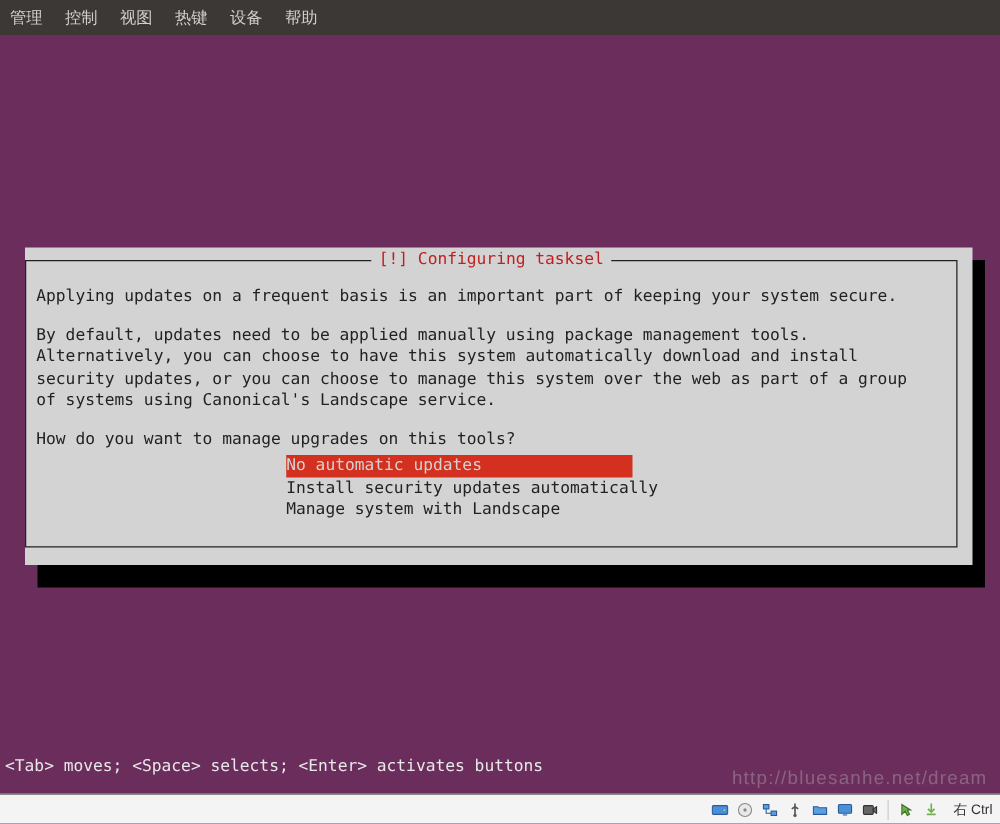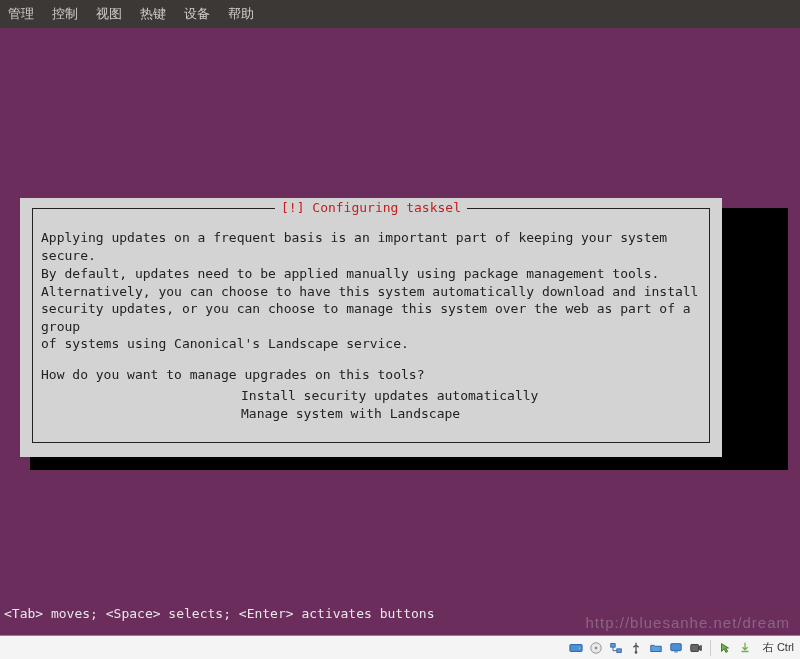--- a/index.html
+++ b/index.html
@@ -43,23 +43,23 @@
       top: 180px;
       left: 30px;
       width: 758px;
       height: 262px;
       background: #000;
     }
     .dialog {
       position: absolute;
       top: 170px;
       left: 20px;
-      width: 702px;
+      width: 758px;
       background: #d3d3d3;
-      padding: 10px 12px 14px 12px;
+      padding: 10px 12px 14px 0;
     }
     .dialog-inner {
       border: 1px solid #222;
       padding: 20px 8px 20px 8px;
       position: relative;
     }
     .dialog-title {
       position: absolute;
       top: -9px;
       left: 50%;
@@ -155,26 +155,27 @@
   <span class="menubar-item">设备</span>
   <span class="menubar-item">帮助</span>
 </div>
 
 <div class="installer-area">
   <div class="dialog-shadow"></div>
   <div class="dialog">
     <div class="dialog-inner">
       <div class="dialog-title"><span>[!] Configuring tasksel</span></div>
       <div class="dialog-text">Applying updates on a frequent basis is an important part of keeping your system secure.</div>
-      <div class="dialog-text" style="margin-top:1px">By default, updates need to be applied manually using package management tools.
+      <div class="dialog-text" style="margin-top:13px">By default, updates need to be applied manually using package management tools.
 Alternatively, you can choose to have this system automatically download and install
 security updates, or you can choose to manage this system over the web as part of a group
 of systems using Canonical's Landscape service.</div>
       <div class="dialog-text" style="margin-top:13px">How do you want to manage upgrades on this tools?</div>
       <div class="options">
+        <div><span class="option selected">No automatic updates</span></div>
         <div class="option">Install security updates automatically</div>
         <div class="option">Manage system with Landscape</div>
       </div>
     </div>
   </div>
 </div>
 
 <div class="help-bar">&lt;Tab&gt; moves; &lt;Space&gt; selects; &lt;Enter&gt; activates buttons</div>
 
 <div class="watermark">http://bluesanhe.net/dream</div>

